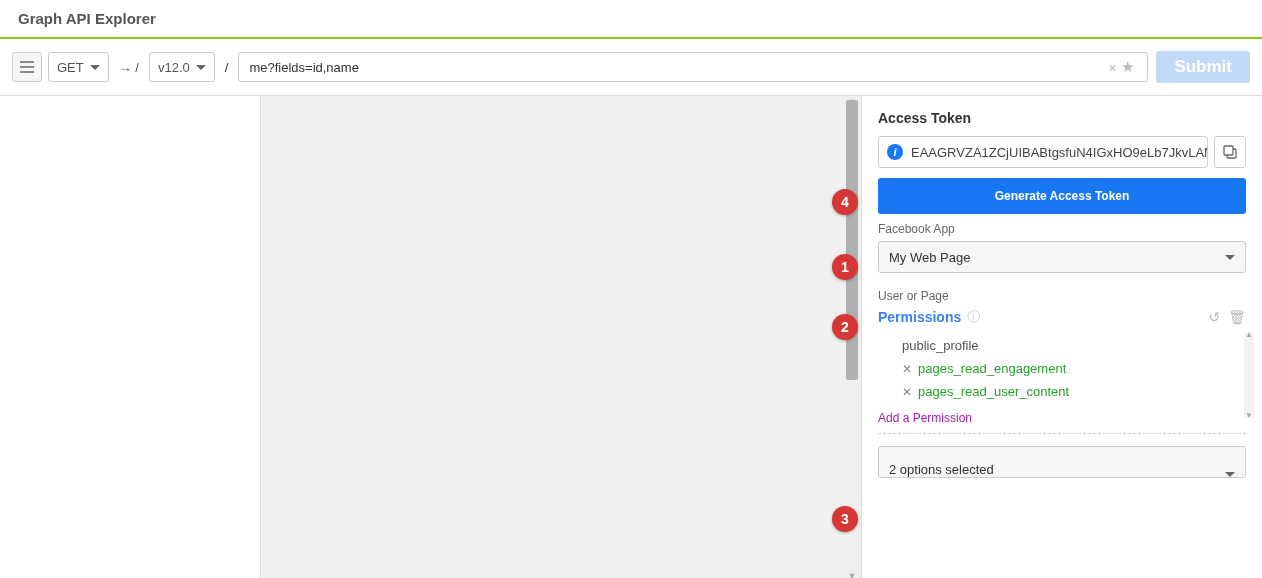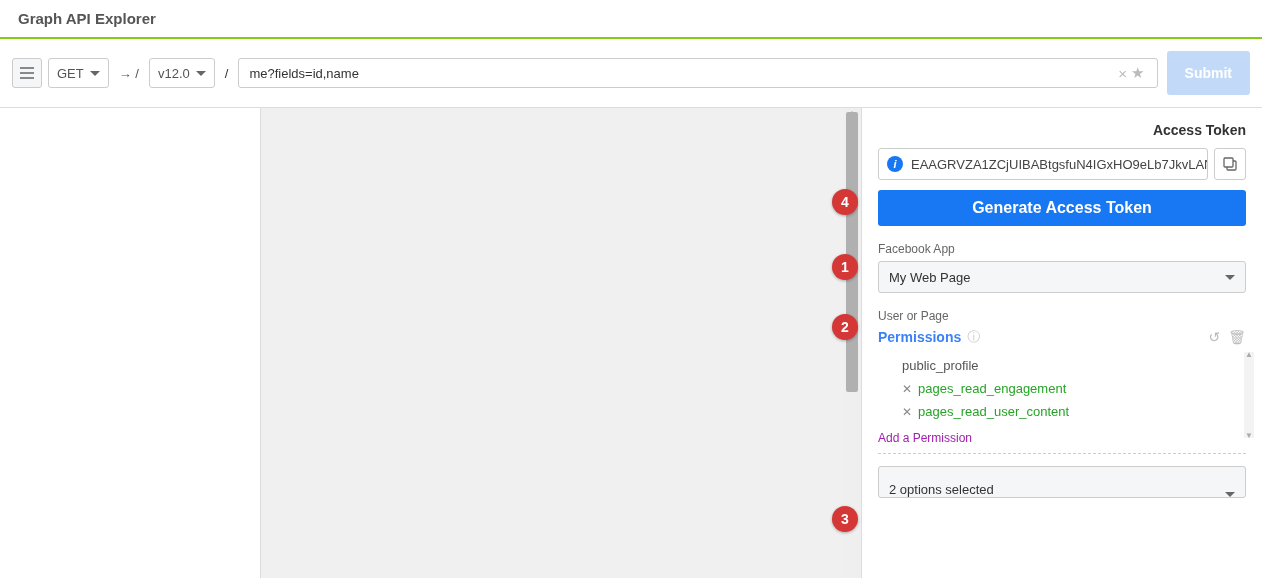--- a/index.html
+++ b/index.html
@@ -76,28 +76,28 @@
   position: relative;
   margin-left:-46px;
   display:flex;
   align-items:center;
   gap:4px;
   padding-right:8px;
   color:#bbb;
 }
 .input-icons span { cursor:pointer; font-size:15px; }
 .submit-btn {
-  height: 44px;
+  height: 32px;
   padding: 0 18px;
   background: #c2daf8;
   color: #fff;
   font-weight: bold;
   border: none;
   border-radius: 3px;
-  font-size:14px;
+  font-size:17px;
   cursor:pointer;
   margin-left:8px;
 }
 .main {
   display: flex;
   height: calc(578px - 38px - 55px);
 }
 .left-pane { width: 260px; }
 .center-pane {
   flex: 1;
@@ -118,21 +118,20 @@
 .right-pane {
   width: 400px;
   padding: 14px 16px 0 16px;
   position:relative;
 }
 .section-label {
   font-size: 14px;
   font-weight: bold;
   color: #333;
   margin-bottom: 10px;
-  text-align: right;
 }
 .token-row {
   display:flex;
   gap:6px;
   margin-bottom:10px;
 }
 .token-field {
   flex:1;
   height:32px;
   border:1px solid #ccc;
@@ -160,23 +159,23 @@
   cursor:pointer;
 }
 .gen-btn {
   width:100%;
   height:36px;
   background:#1877f2;
   color:#fff;
   font-weight:bold;
   border:none;
   border-radius:3px;
-  font-size:16px;
-  cursor:pointer;
-  margin-bottom:16px;
+  font-size:12px;
+  cursor:pointer;
+  margin-bottom:8px;
 }
 .small-label {
   font-size:12px;
   color:#666;
   margin-bottom:5px;
 }
 .dropdown {
   height:32px;
   border:1px solid #ccc;
   border-radius:3px;

